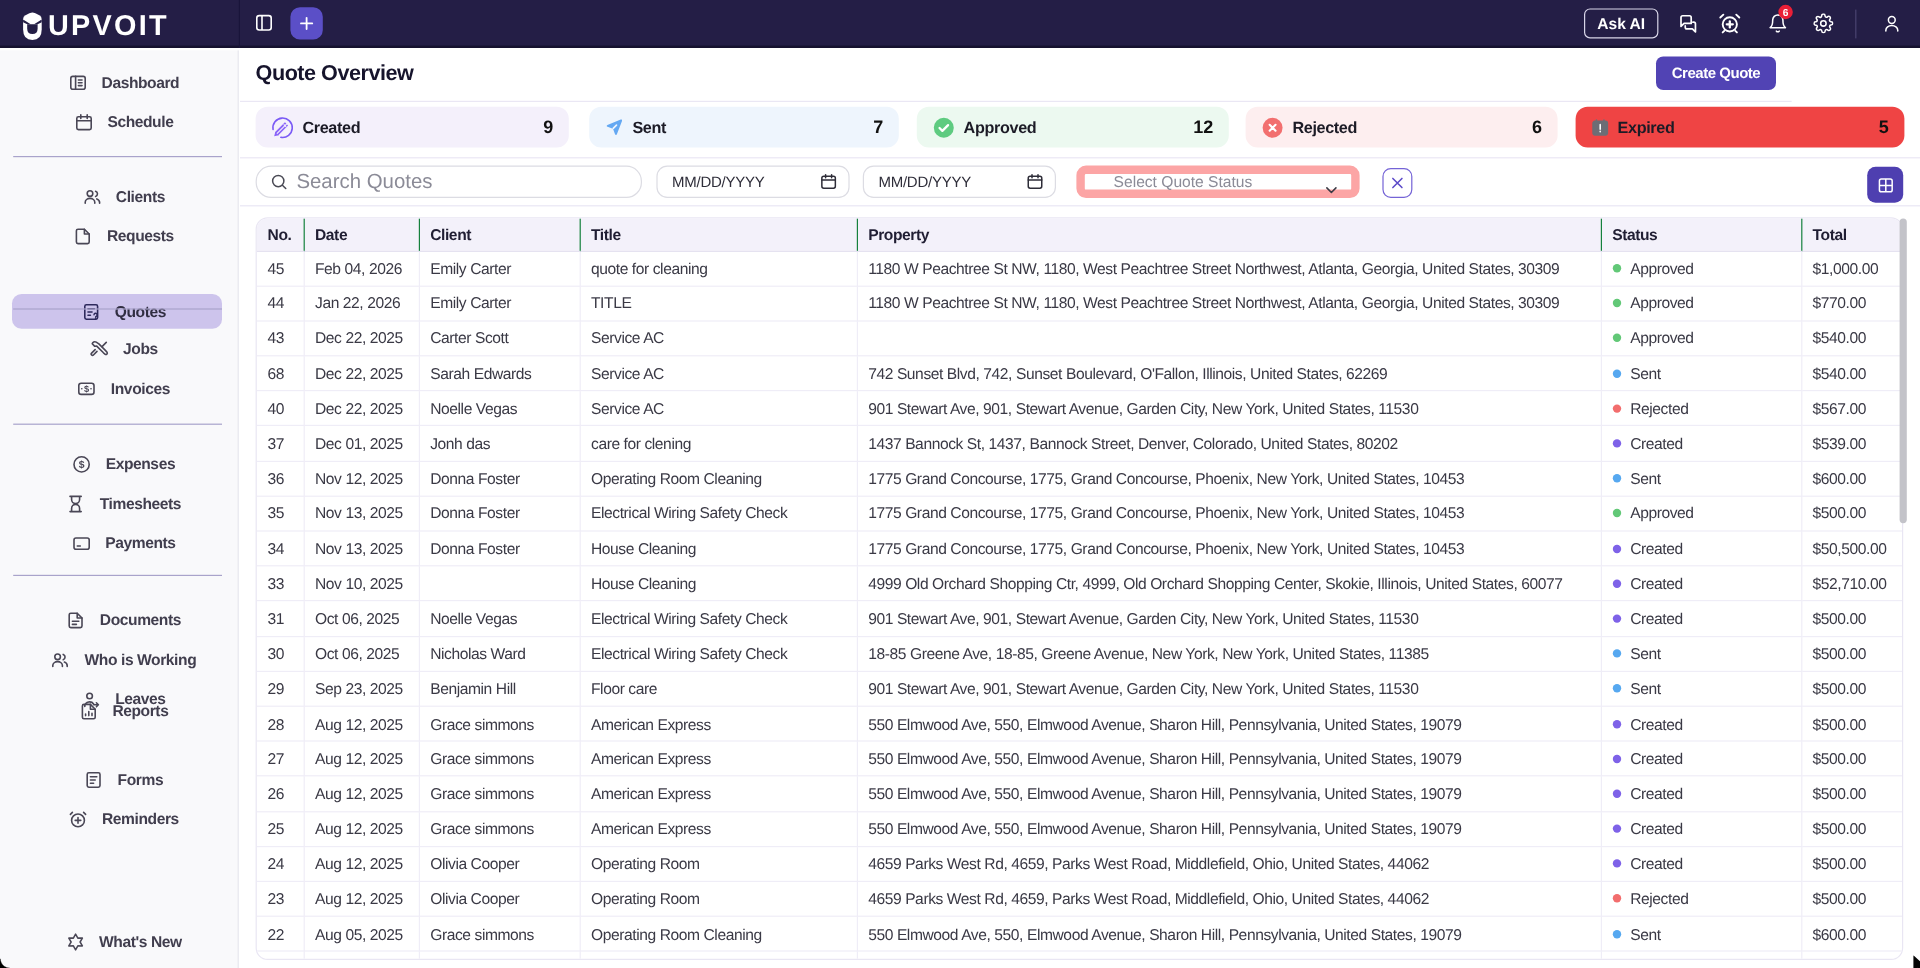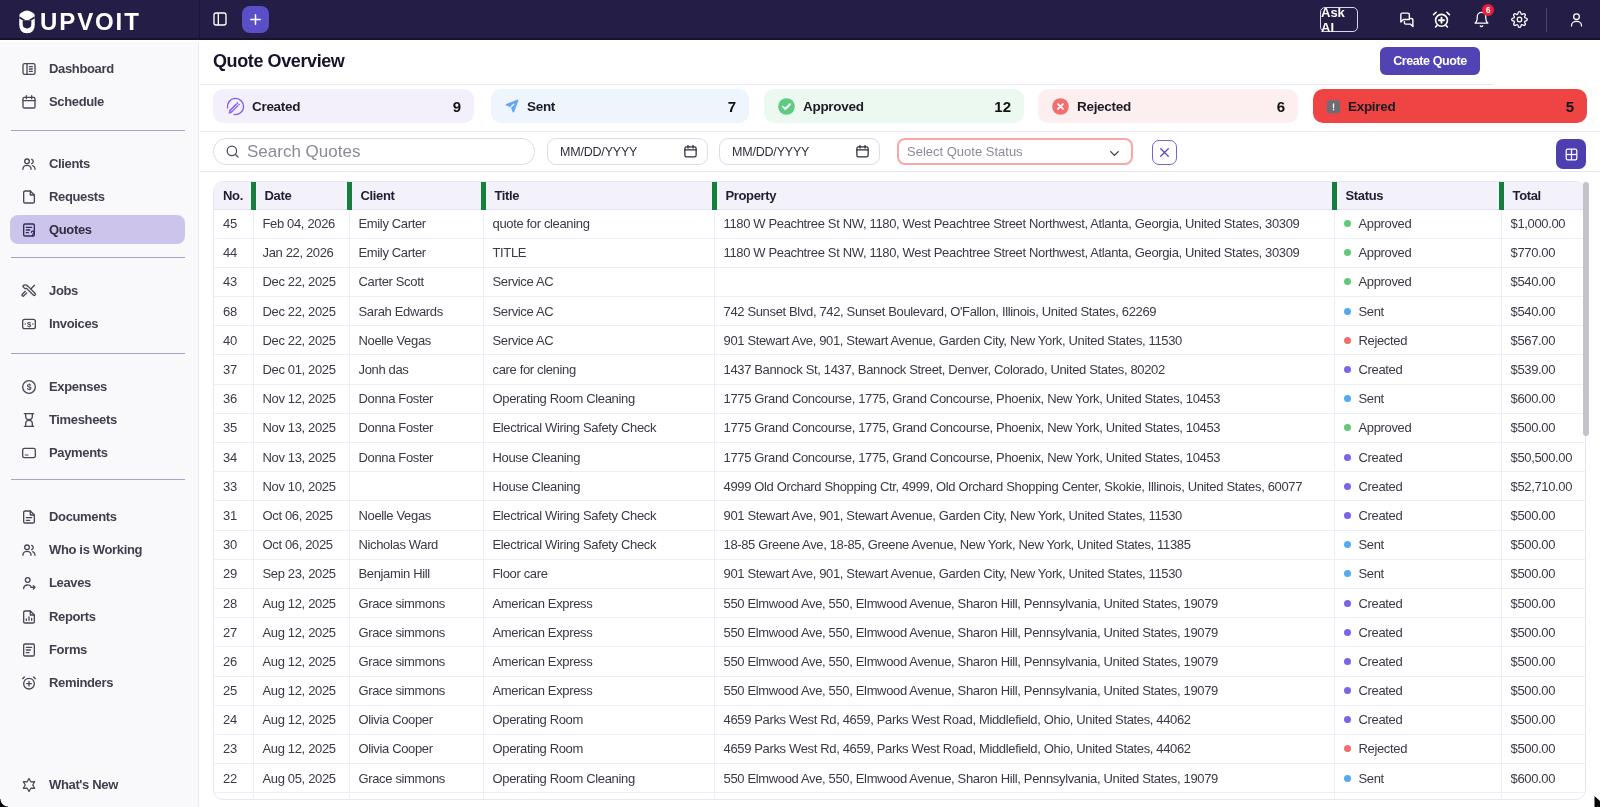--- a/index.html
+++ b/index.html
@@ -3,49 +3,49 @@
 <meta charset="utf-8">
 <style>
 * { margin:0; padding:0; box-sizing:border-box; }
 html,body { width:1600px; height:807px; overflow:hidden; font-family:"Liberation Sans", sans-serif; background:#fff; }
 .topbar { position:absolute; left:0; top:0; width:1600px; height:40px; background:#241e46; border-bottom:2px solid #16122f; }
 .topbar::after { content:""; position:absolute; left:199px; top:0; width:1px; height:40px; background:#19143a; }
 .logo { position:absolute; left:18px; top:8px; display:flex; align-items:center; gap:4px; }
 .logo .word { color:#fff; font-weight:bold; font-size:24px; letter-spacing:1.9px; }
 .tb-panel { position:absolute; left:212px; top:11px; }
 .tb-plus { position:absolute; left:242px; top:6px; width:27px; height:27px; border-radius:8px; background:#5b4fc7; color:#fff; display:flex; align-items:center; justify-content:center; }
-.askai { position:absolute; left:1320px; top:7px; width:38px; height:25px; border:1px solid #d8d5e8; border-radius:5px; color:#fff; font-weight:bold; font-size:13px; display:flex; align-items:center; justify-content:center; }
+.askai { position:absolute; left:1320px; top:7px; width:62px; height:25px; border:1px solid #d8d5e8; border-radius:5px; color:#fff; font-weight:bold; font-size:13px; display:flex; align-items:center; justify-content:center; }
 .tbicon { position:absolute; top:11px; color:#fff; }
 .tb-divider { position:absolute; left:1546px; top:8px; width:1px; height:24px; background:#4a4470; }
 .badge { position:absolute; left:1482px; top:4px; width:12px; height:12px; border-radius:7px; background:#ea1f37; color:#fff; font-size:8.5px; font-weight:bold; display:flex; align-items:center; justify-content:center; }
 .sidebar { position:absolute; left:0; top:42px; width:199px; height:765px; background:#f9f9fb; border-right:1px solid #e8e8ee; }
-.sitem { position:absolute; left:10px; width:175px; height:29px; display:flex; align-items:center; border-radius:8px; color:#413e4e; font-size:13px; letter-spacing:-0.35px; font-weight:bold; }
+.sitem { position:absolute; left:10px; width:175px; height:29px; display:flex; align-items:center; border-radius:8px; color:#413e4e; font-size:13px; letter-spacing:-0.35px; font-weight:bold;justify-content:center; }
 .sitem .ic { width:16px; height:16px; margin-left:11px; margin-right:12px; flex:none; color:#4a4756; }
-.sitem.active { background:#cdc4ec; color:#312e42; }
+.sitem.active { background:#cdc4ec; color:#312e42;margin-top:30px; }
 .sdiv { position:absolute; left:11px; width:174px; height:1px; background:#a9a3cb; }
 .main { position:absolute; left:200px; top:42px; width:1400px; height:765px; background:#fff; }
 .titlebar { position:absolute; left:0; top:0; width:1293px; height:43px; border-bottom:1px solid #eae7f4; }
 .titlebar h1 { position:absolute; left:13px; top:9px; font-size:18px; color:#16142c; letter-spacing:-0.4px; }
 .createbtn { position:absolute; right:13px; top:5px; width:100px; height:28px; background:#5143b4; border-radius:6px; color:#fff; font-size:12.5px; letter-spacing:-0.4px; font-weight:bold; display:flex; align-items:center; justify-content:center; }
 .cards { position:absolute; left:13px; top:47px; width:1374px; height:34px; display:flex; }
 .card { flex:none; border-radius:10px; display:flex; align-items:center; padding:0 13px; gap:7px; }
 .card .lbl { font-size:13.5px; letter-spacing:-0.3px; font-weight:bold; color:#1c1b26; }
 .card .num { margin-left:auto; font-size:15px; font-weight:bold; color:#111; }
 .cards-border { position:absolute; left:0; top:89px; width:1400px; height:1px; background:#eae7f4; }
 .filters { position:absolute; left:0; top:90px; width:1400px; height:40px; border-bottom:1px solid #e9e6f4; }
 .search { position:absolute; left:13px; top:6px; width:322px; height:27px; border:1px solid #dcdce3; border-radius:13px; color:#8b8b97; font-size:17px; display:flex; align-items:center; padding-left:33px; }
 .search svg { position:absolute; left:11px; top:5px; }
 .dinput { position:absolute; top:6px; width:161px; height:27px; border:1px solid #dcdce3; border-radius:9px; color:#2f2e3a; font-size:12.5px; letter-spacing:-0.2px; display:flex; align-items:center; padding-left:12px; }
 .dinput svg { position:absolute; right:9px; top:5px; }
-.select { position:absolute; left:697px; top:6px; width:236px; height:27px; border:2px solid #fca5a5; border-radius:8px; color:#8b8b97; font-size:13px; display:flex; align-items:center; padding-left:8px; }
+.select { position:absolute; left:697px; top:6px; width:236px; height:27px; border:7px solid #fca5a5; border-radius:8px; color:#8b8b97; font-size:13px; display:flex; align-items:center; padding-left:24px; }
 .clearx { position:absolute; left:952px; top:8px; width:25px; height:25px; border:1px solid #7463d6; border-radius:7px; color:#5b49c8; display:flex; align-items:center; justify-content:center; }
 .gridbtn { position:absolute; left:1356px; top:7px; width:30px; height:30px; background:#4e3fb0; border-radius:7px; color:#fff; display:flex; align-items:center; justify-content:center; }
 .tablewrap { position:absolute; left:13px; top:139px; width:1373px; height:619px; border:1px solid #e9e6f3; border-radius:10px; overflow:hidden; }
 table { border-collapse:collapse; width:1371px; table-layout:fixed; font-size:13px; letter-spacing:-0.35px; color:#3a3945; }
-th { background:#f3f1fa; font-weight:bold; color:#201e33; text-align:left; height:27px; padding:0 9px; border-right:5px solid #15803d; border-bottom:1px solid #e5e2f0; font-size:13px; }
+th { background:#f3f1fa; font-weight:bold; color:#201e33; text-align:left; height:27px; padding:0 9px; border-right:1px solid #15803d; border-bottom:1px solid #e5e2f0; font-size:13px; }
 td { height:29.2px; padding:0 9px; border-right:1px solid #efedf7; border-bottom:1px solid #efedf7; white-space:nowrap; overflow:hidden; }
 th:last-child, td:last-child { border-right:none; }
 .dot { display:inline-block; width:7px; height:7px; border-radius:50%; margin-right:8px; vertical-align:1px; }
 .d-a { background:#62c877; } .d-s { background:#56a8f0; } .d-r { background:#f26d6d; } .d-c { background:#7e62e8; }
 .vscroll { position:absolute; left:1383px; top:140px; width:6px; height:254px; background:#c3c3c9; border-radius:3px; }
 .corner-bl { position:absolute; left:0; bottom:0; width:8px; height:8px; background:radial-gradient(circle at 8px 0px, transparent 7px, #000 8px); }
 .cursor { position:absolute; right:-5px; bottom:-4px; }
 </style>
 </head>
 <body>
@@ -163,21 +163,21 @@
         <circle cx="9" cy="8" r="3.5"></circle>
         <path d="M3 20 v-1 a6 5 0 0 1 12 0 v1"></path>
         <path d="M16 5 a3.5 3.5 0 0 1 0 6.6"></path>
         <path d="M17.5 14.6 a6 5 0 0 1 3.5 4.4 v1"></path>
       </svg>Who is Working</div>
   <div class="sitem" style="top:526px"><svg class="ic" viewBox="0 0 24 24" fill="none" stroke="currentColor" stroke-width="2" stroke-linecap="round" stroke-linejoin="round">
         <circle cx="10" cy="7.5" r="3.5"></circle>
         <path d="M4 20.5 v-1 a6 5.5 0 0 1 11 -2"></path>
         <path d="M15 18.5 h6 m-2.5 -2.5 l2.5 2.5 l-2.5 2.5"></path>
       </svg>Leaves</div>
-  <div class="sitem" style="top:560px"><svg class="ic" viewBox="0 0 24 24" fill="none" stroke="currentColor" stroke-width="2" stroke-linecap="round" stroke-linejoin="round">
+  <div class="sitem" style="top:536px"><svg class="ic" viewBox="0 0 24 24" fill="none" stroke="currentColor" stroke-width="2" stroke-linecap="round" stroke-linejoin="round">
         <path d="M14 3 H6 a2 2 0 0 0 -2 2 v14 a2 2 0 0 0 2 2 h12 a2 2 0 0 0 2 -2 V9 z"></path>
         <path d="M14 3 v6 h6"></path>
         <path d="M8 17 v-2 M12 17 v-5 M16 17 v-3"></path>
       </svg>Reports</div>
   <div class="sitem" style="top:593px"><svg class="ic" viewBox="0 0 24 24" fill="none" stroke="currentColor" stroke-width="2" stroke-linecap="round" stroke-linejoin="round">
         <rect x="4" y="3" width="16" height="18" rx="2"></rect>
         <line x1="8" y1="8" x2="16" y2="8"></line>
         <line x1="8" y1="12" x2="14" y2="12"></line>
         <line x1="8" y1="16" x2="12" y2="16"></line>
       </svg>Forms</div>

